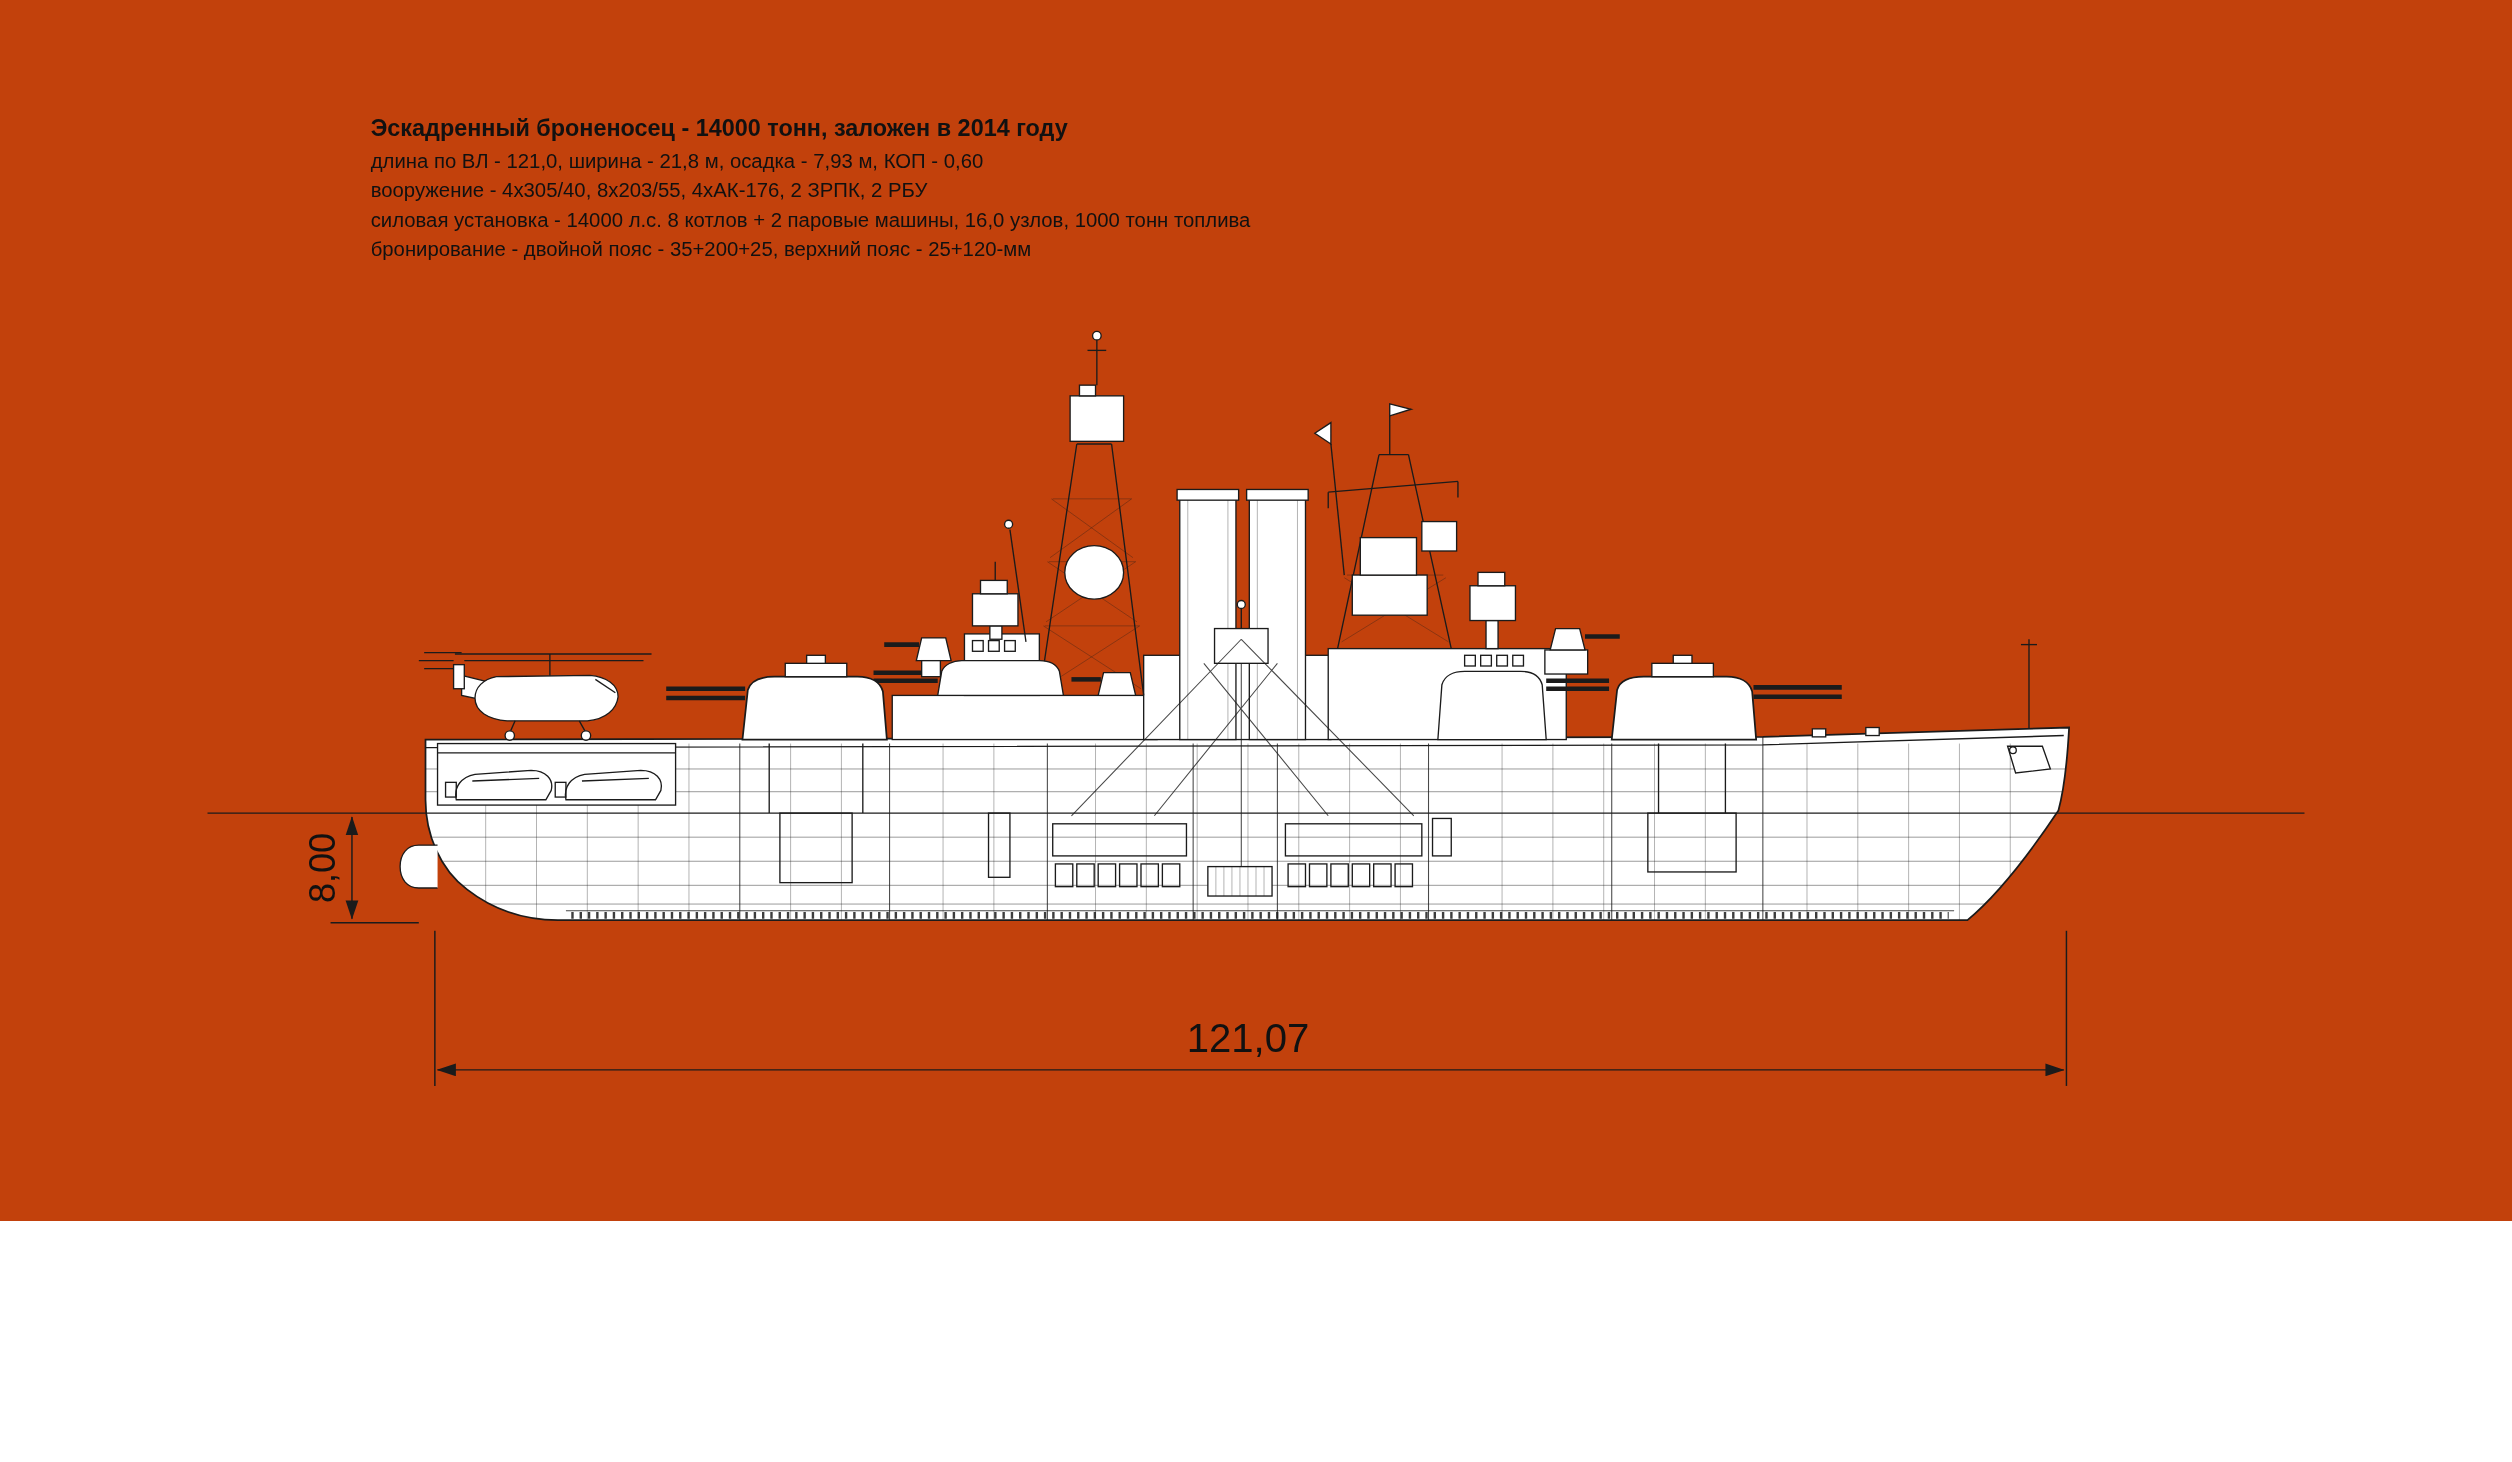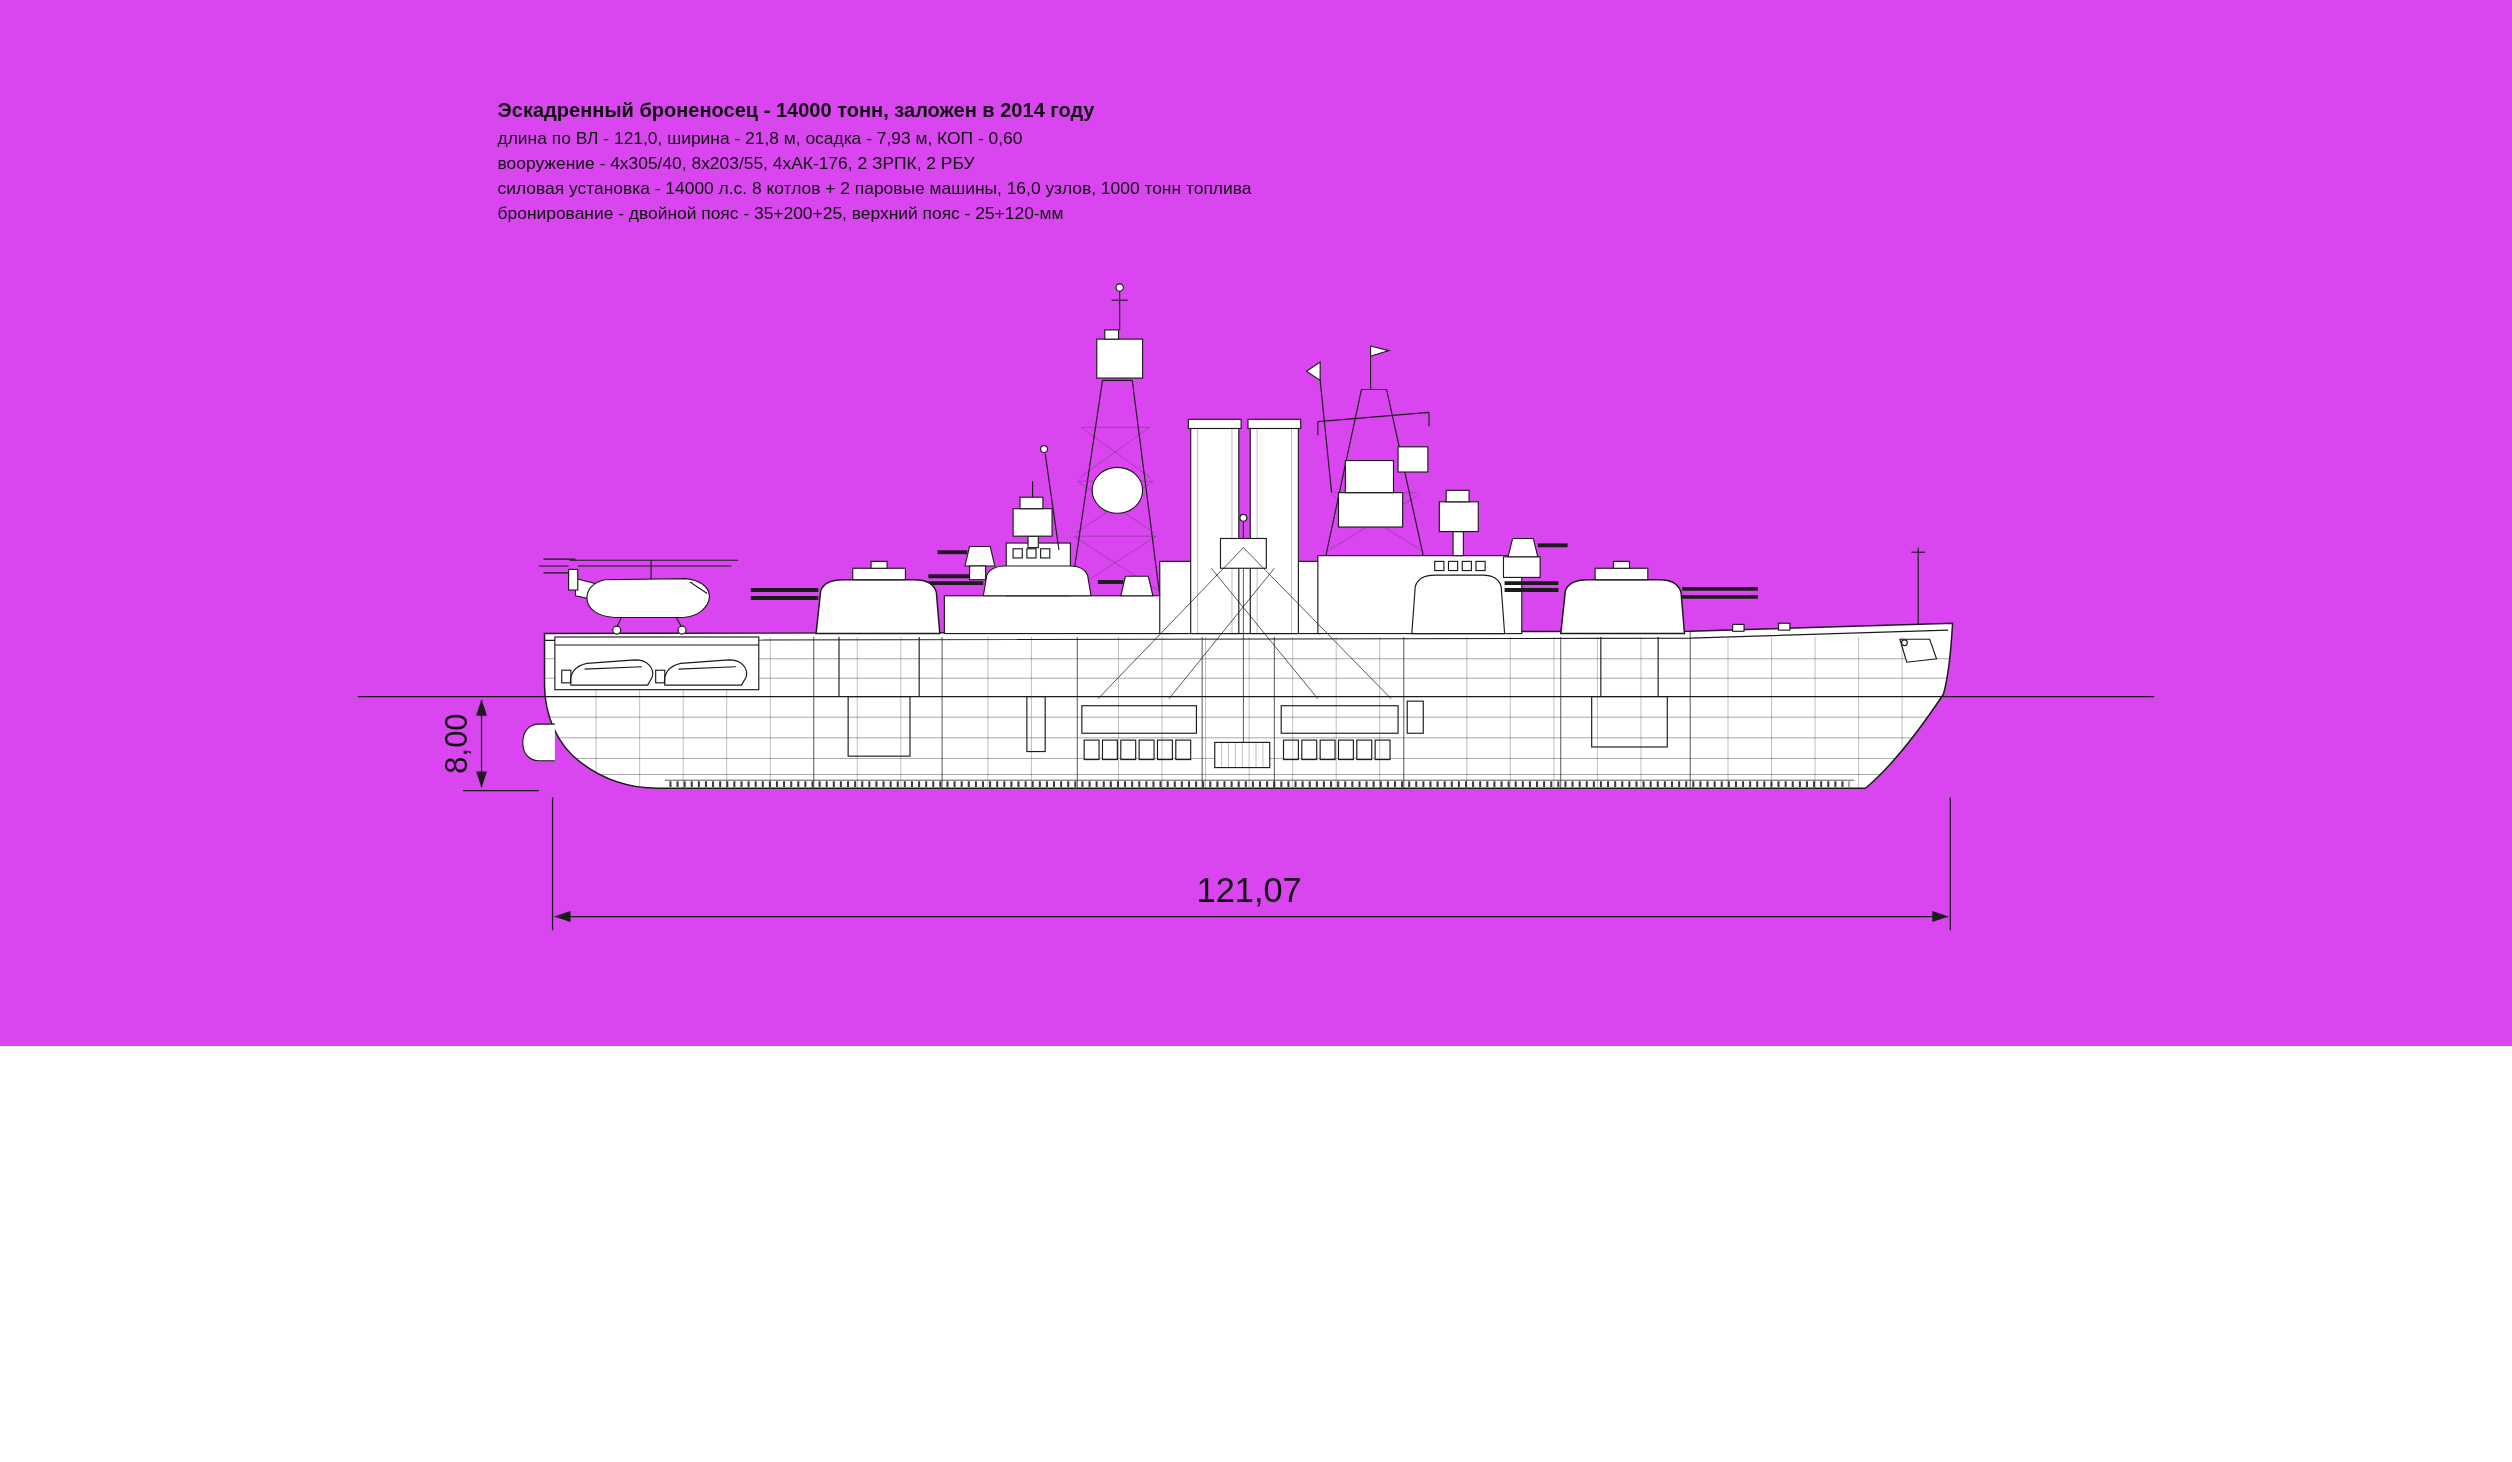--- a/index.html
+++ b/index.html
@@ -1,16 +1,16 @@
 <!DOCTYPE html>
 <html style="font-size:11px"><head>
 <meta charset="utf-8">
 <style>
   html,body{margin:0;padding:0;background:#fff;}
-  .page{position:relative;width:2512px;height:1046px;background:#d946ef;overflow:hidden;
+  .page{position:relative;width:2512px;height:1221px;background:#c2410c;overflow:hidden;
         font-family:"Liberation Sans",sans-serif;}
   .page svg{position:absolute;left:0;top:0;width:100%;height:100%;display:block;}
   text{font-family:"Liberation Sans",sans-serif;fill:#111;}
   .title-t{font-weight:bold;}
   .ln{stroke:#1b1b1b;stroke-width:1;fill:none;stroke-linecap:butt;}
   .fw{fill:#ffffff;stroke:#1b1b1b;stroke-width:1;}
   .fw2{fill:#ffffff;stroke:#1b1b1b;stroke-width:1.3;}
   .thin{stroke:#1b1b1b;stroke-width:.45;opacity:.55;fill:none;}
   .mid{stroke:#1b1b1b;stroke-width:.8;opacity:.8;fill:none;}
   .plate{stroke:#1b1b1b;stroke-width:.55;opacity:.6;fill:none;}

